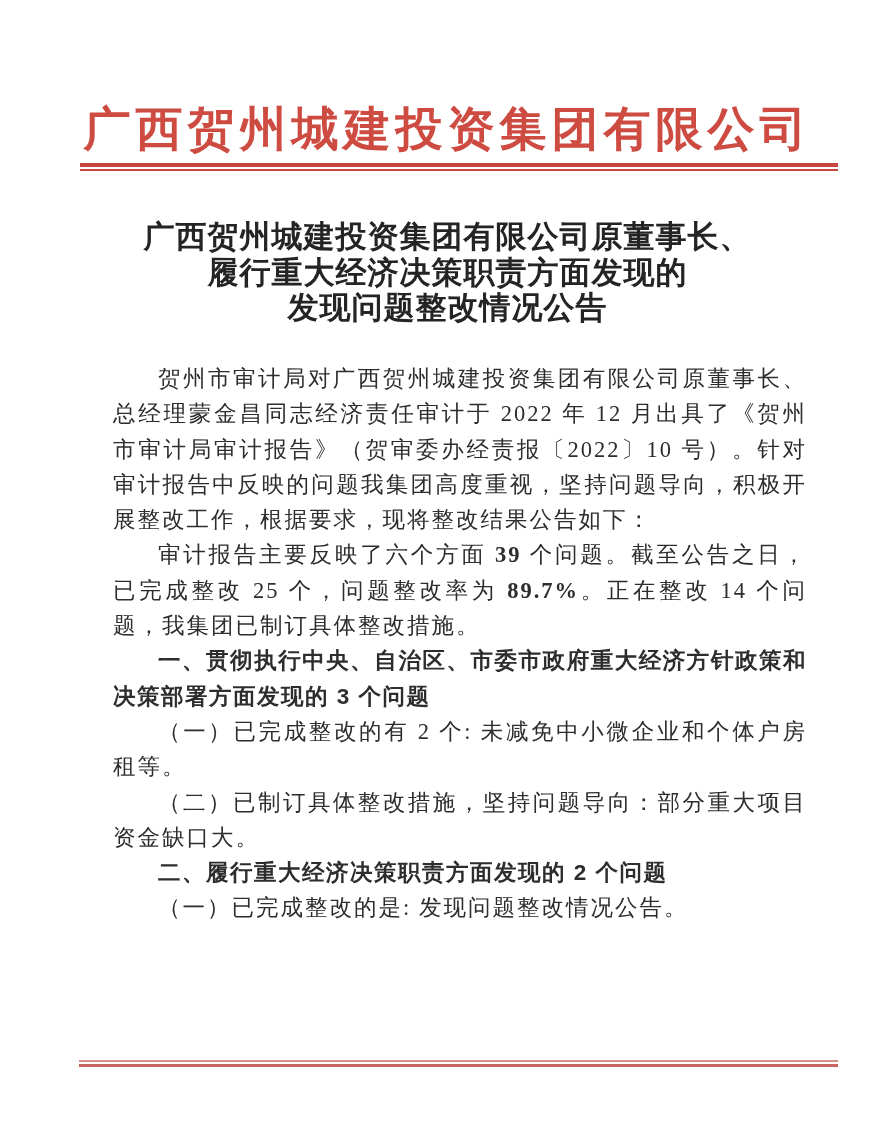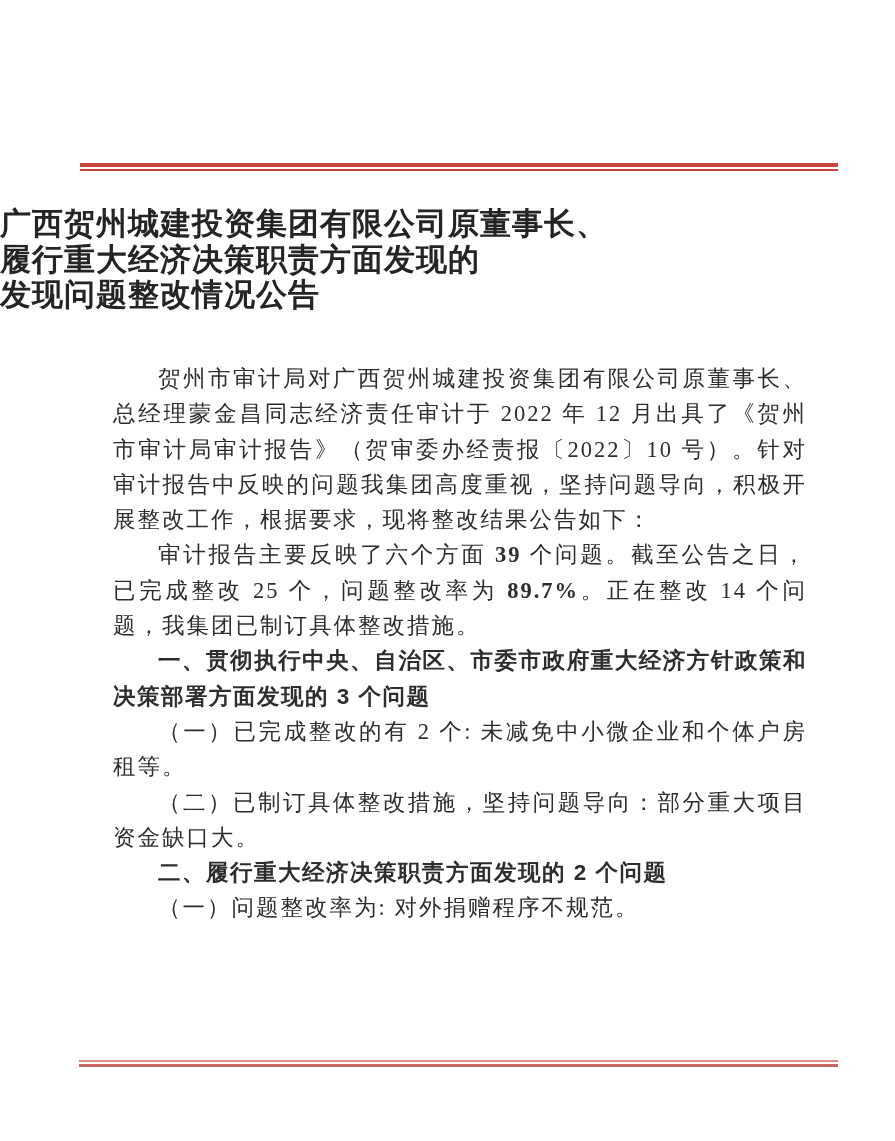--- a/index.html
+++ b/index.html
@@ -28,24 +28,24 @@
   .letterhead-rule {
     position: absolute;
     top: 163px;
     left: 80px;
     width: 758px;
   }
   .letterhead-rule .rule-thick { height: 3.5px; background: var(--rule-red, #c4463f); }
   .letterhead-rule .rule-thin  { height: 1.5px; background: var(--rule-red, #c4463f); margin-top: 2.5px; }
   .doc-title {
     position: absolute;
-    top: 206px;
+    top: 219px;
     left: 0;
     width: 100%;
-    text-align: left;
+    text-align: center;
     font-size: 31px;
     line-height: 35.5px;
     font-weight: bold;
     letter-spacing: 1px;
     color: var(--title-black, #242424);
   }
   .doc-body {
     position: absolute;
     top: 361px;
     left: 113px;
@@ -70,40 +70,41 @@
     width: 759px;
   }
   .footer-rule .rule-thin  { height: 1.5px; background: var(--footer-rule-red-light, #d98f89); }
   .footer-rule .rule-thick { height: 3.5px; background: var(--footer-rule-red, #c8655e); margin-top: 2px; }
 </style>
 </head>
 <body>
 
 <div class="page">
 
+  <div class="letterhead">广西贺州城建投资集团有限公司</div>
 
   <div class="letterhead-rule">
     <div class="rule-thick"></div>
     <div class="rule-thin"></div>
   </div>
 
   <div class="doc-title">
       <div>广西贺州城建投资集团有限公司原董事长、</div>
       <div>履行重大经济决策职责方面发现的</div>
       <div>发现问题整改情况公告</div>
     </div>
 
   <div class="doc-body">
       <p class="normal"><span>贺州市审计局对广西贺州城建投资集团有限公司原董事长、总经理蒙金昌同志经济责任审计于 2022 年 12 月出具了《贺州市审计局审计报告》（贺审委办经责报〔2022〕10 号）。针对审计报告中反映的问题我集团高度重视，坚持问题导向，积极开展整改工作，根据要求，现将整改结果公告如下：</span></p>
       <p class="normal"><span>审计报告主要反映了六个方面 </span><b>39</b><span> 个问题。截至公告之日，已完成整改 25 个，问题整改率为 </span><b>89.7%</b><span>。正在整改 14 个问题，我集团已制订具体整改措施。</span></p>
       <p class="heading"><span>一、贯彻执行中央、自治区、市委市政府重大经济方针政策和决策部署方面发现的 3 个问题</span></p>
       <p class="normal"><span>（一）已完成整改的有 2 个: 未减免中小微企业和个体户房租等。</span></p>
       <p class="normal"><span>（二）已制订具体整改措施，坚持问题导向：部分重大项目资金缺口大。</span></p>
       <p class="heading"><span>二、履行重大经济决策职责方面发现的 2 个问题</span></p>
-      <p class="normal"><span>（一）问题整改率为: 对外捐赠程序不规范。</span></p>
+      <p class="normal"><span>（一）已完成整改的是: 发现问题整改情况公告。</span></p>
     </div>
 
   <div class="footer-rule">
     <div class="rule-thin"></div>
     <div class="rule-thick"></div>
   </div>
 
 </div>
 
 </body></html>

